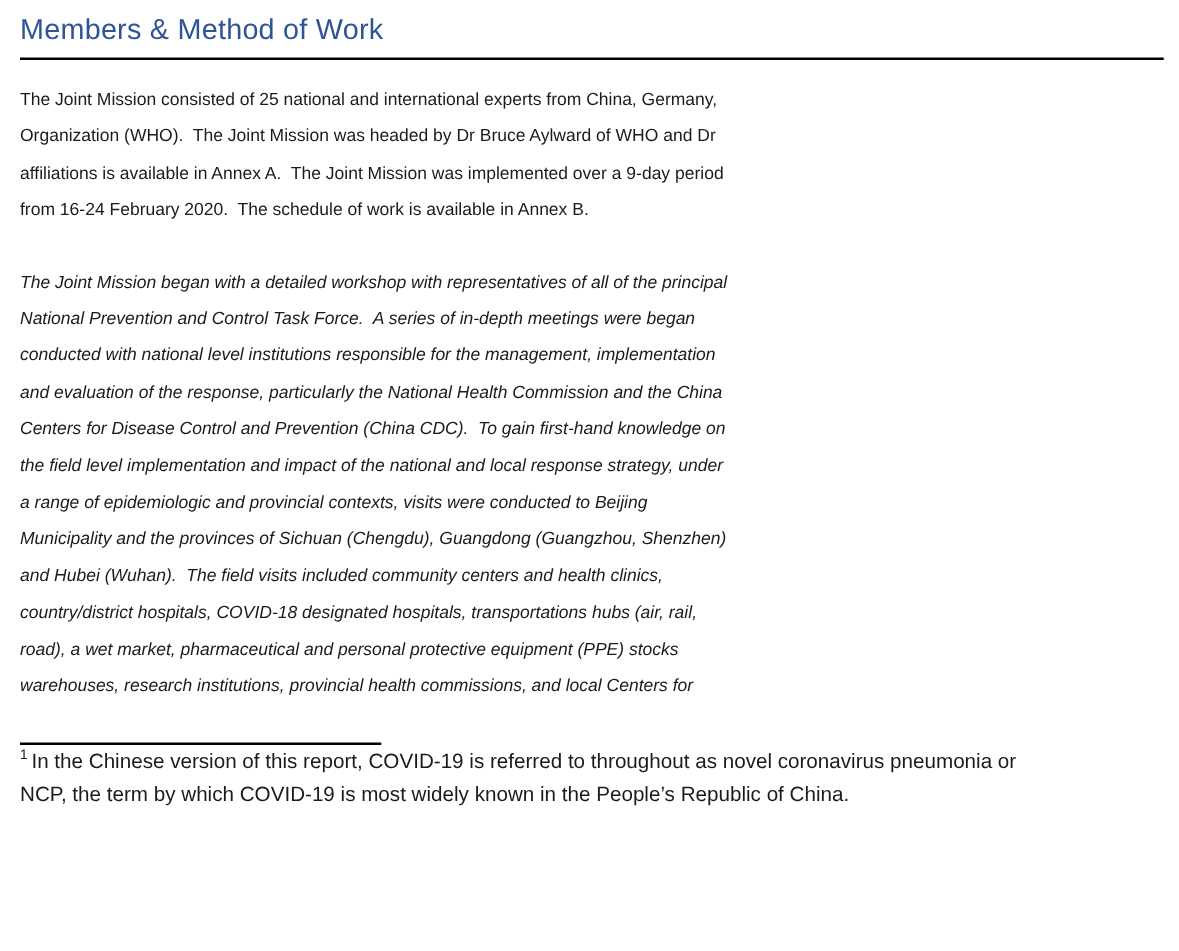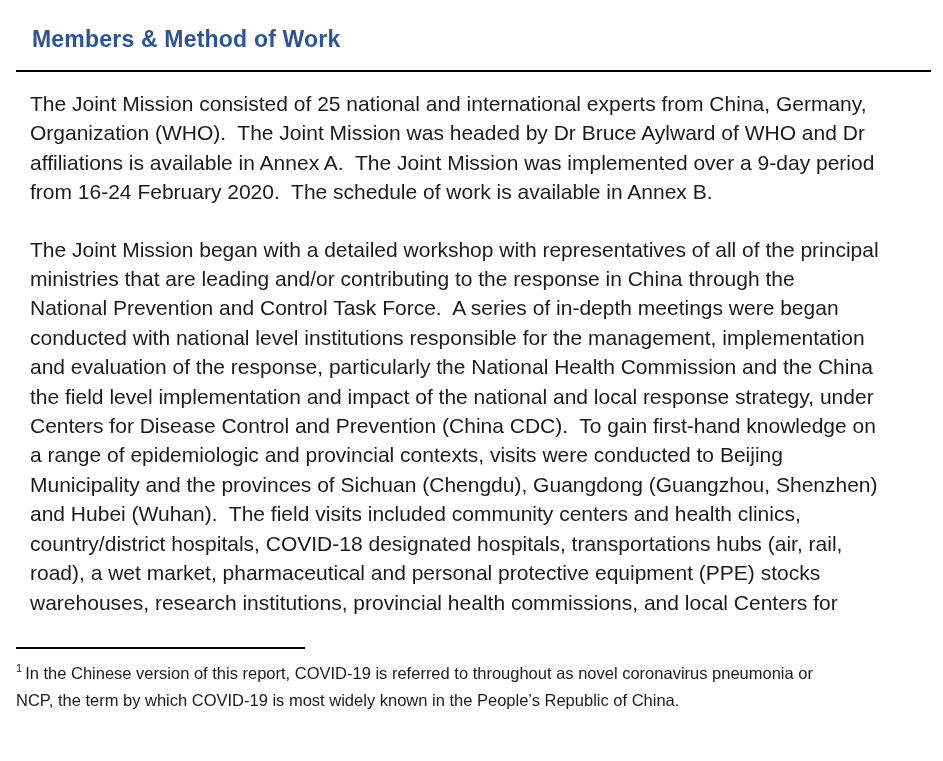--- a/index.html
+++ b/index.html
@@ -14,48 +14,48 @@
     background: #ffffff;
     font-family: "Liberation Sans", sans-serif;
     color: #1b1b1b;
     overflow: hidden;
     box-sizing: border-box;
     padding: 8px 10px 0 16px;
   }
   .heading {
     font-size: 23px;
     line-height: 30px;
-    font-weight: 700;
+    font-weight: 400;
     color: #2F5496;
-    margin: 16px;
+    margin: 0;
     letter-spacing: 0.2px;
   }
   .heading-rule {
     border: none;
     border-top: 2px solid #000000;
     margin: 8px 2px 0 0;
   }
   .para {
-    margin: 14px;
-    font-size: 21px;
+    margin: 0;
+    font-size: 14px;
     line-height: 29.4px;
   }
   .para-1 { margin-top: 17px; }
-  .para-2 { margin-top: 28px; }
+  .para-2 { margin-top: 28px; font-style: italic; }
   .line {
     white-space: pre-wrap;
   }
   .footnote-rule {
     border: none;
     border-top: 2.5px solid #000000;
     width: 289px;
     margin: 30px 0 0 0;
   }
   .footnote {
-    margin-top: 11px;
+    margin-top: 0;
     font-size: 16.5px;
     line-height: 27px;
   }
   .footnote .line { white-space: pre-wrap; }
   .footnote sup {
     font-size: 11px;
     line-height: 0;
     vertical-align: super;
     margin-right: 3px;
   }
@@ -71,26 +71,25 @@
 
   <div class="para para-1">
       <div class="line">The Joint Mission consisted of 25 national and international experts from China, Germany,</div>
       <div class="line">Organization (WHO).  The Joint Mission was headed by Dr Bruce Aylward of WHO and Dr</div>
       <div class="line">affiliations is available in Annex A.  The Joint Mission was implemented over a 9-day period</div>
       <div class="line">from 16-24 February 2020.  The schedule of work is available in Annex B.</div>
     </div>
 
   <div class="para para-2">
       <div class="line">The Joint Mission began with a detailed workshop with representatives of all of the principal</div>
-      <div class="line">ministries that are leading and/or contributing to the response in China through the</div>
       <div class="line">National Prevention and Control Task Force.  A series of in-depth meetings were began</div>
       <div class="line">conducted with national level institutions responsible for the management, implementation</div>
       <div class="line">and evaluation of the response, particularly the National Health Commission and the China</div>
+      <div class="line">Centers for Disease Control and Prevention (China CDC).  To gain first-hand knowledge on</div>
       <div class="line">the field level implementation and impact of the national and local response strategy, under</div>
-      <div class="line">Centers for Disease Control and Prevention (China CDC).  To gain first-hand knowledge on</div>
       <div class="line">a range of epidemiologic and provincial contexts, visits were conducted to Beijing</div>
       <div class="line">Municipality and the provinces of Sichuan (Chengdu), Guangdong (Guangzhou, Shenzhen)</div>
       <div class="line">and Hubei (Wuhan).  The field visits included community centers and health clinics,</div>
       <div class="line">country/district hospitals, COVID-18 designated hospitals, transportations hubs (air, rail,</div>
       <div class="line">road), a wet market, pharmaceutical and personal protective equipment (PPE) stocks</div>
       <div class="line">warehouses, research institutions, provincial health commissions, and local Centers for</div>
     </div>
 
   <hr class="footnote-rule">
 

